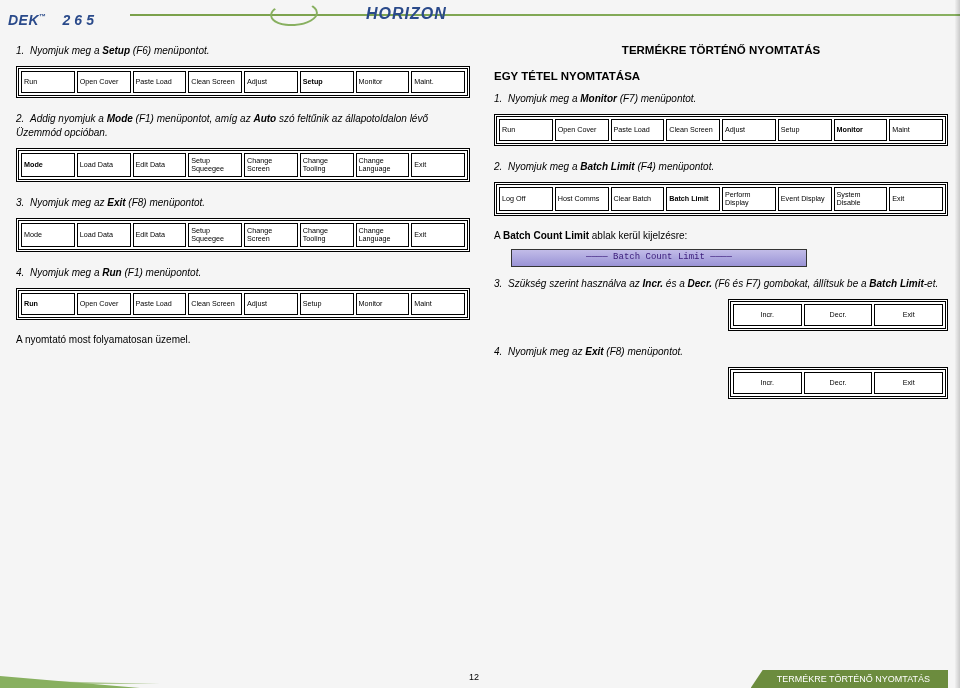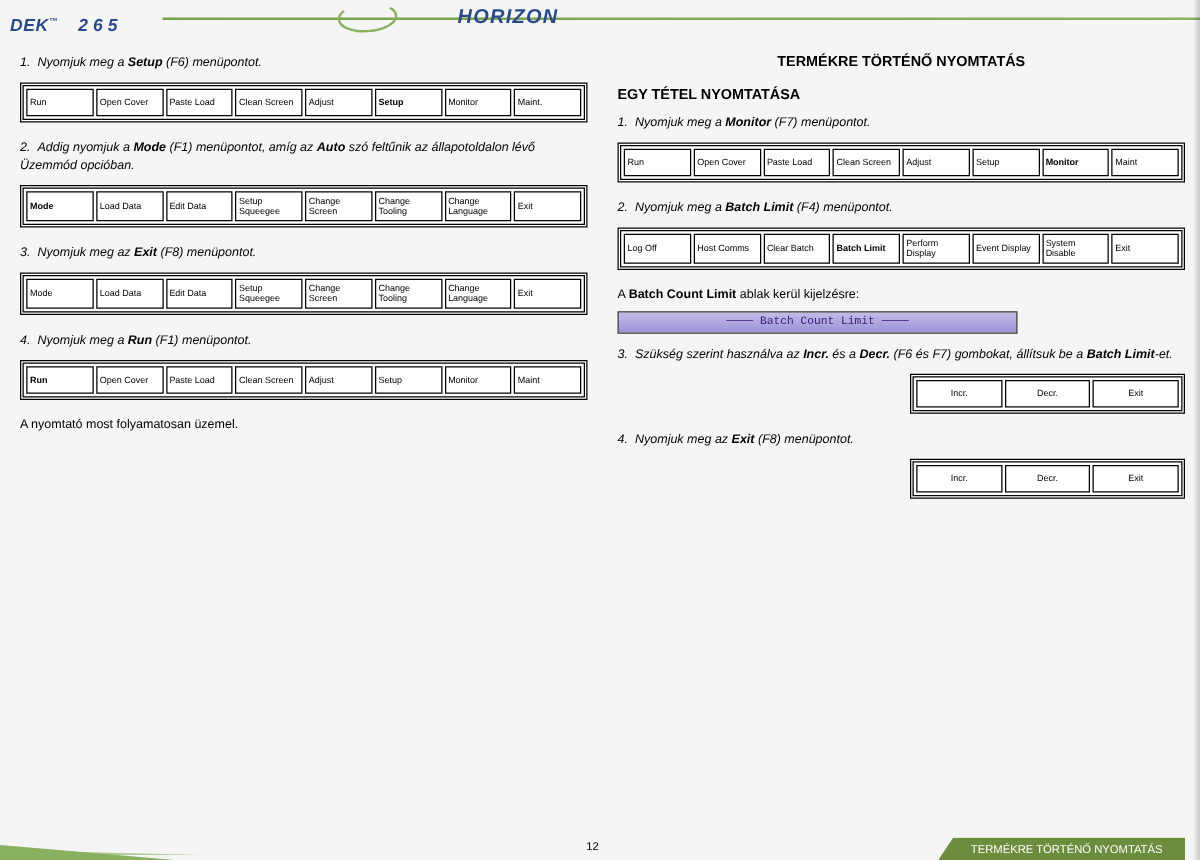--- a/index.html
+++ b/index.html
@@ -107,22 +107,22 @@
   .menu-strip.short .cell { justify-content: center; }
   .bold-cell { font-weight: bold; }
   .batch-display {
     display: inline-block;
     background: linear-gradient(#c2bce8, #9a93d6);
     border: 1px solid #333;
     font-family: "Courier New", monospace;
     font-size: 10px;
     color: #0a1233;
     padding: 2px 4px 4px 4px;
-    margin: 2px 0 10px 0;
-    width: 320px;
+    margin: 2px 0 10px 17px;
+    width: 296px;
   }
   .batch-display .title-row {
     text-align: center;
     color: #3a1b7a;
     font-size: 9px;
   }
   .batch-display .val-row {
     color: #120a44;
     font-size: 9px;
     font-weight: bold;

